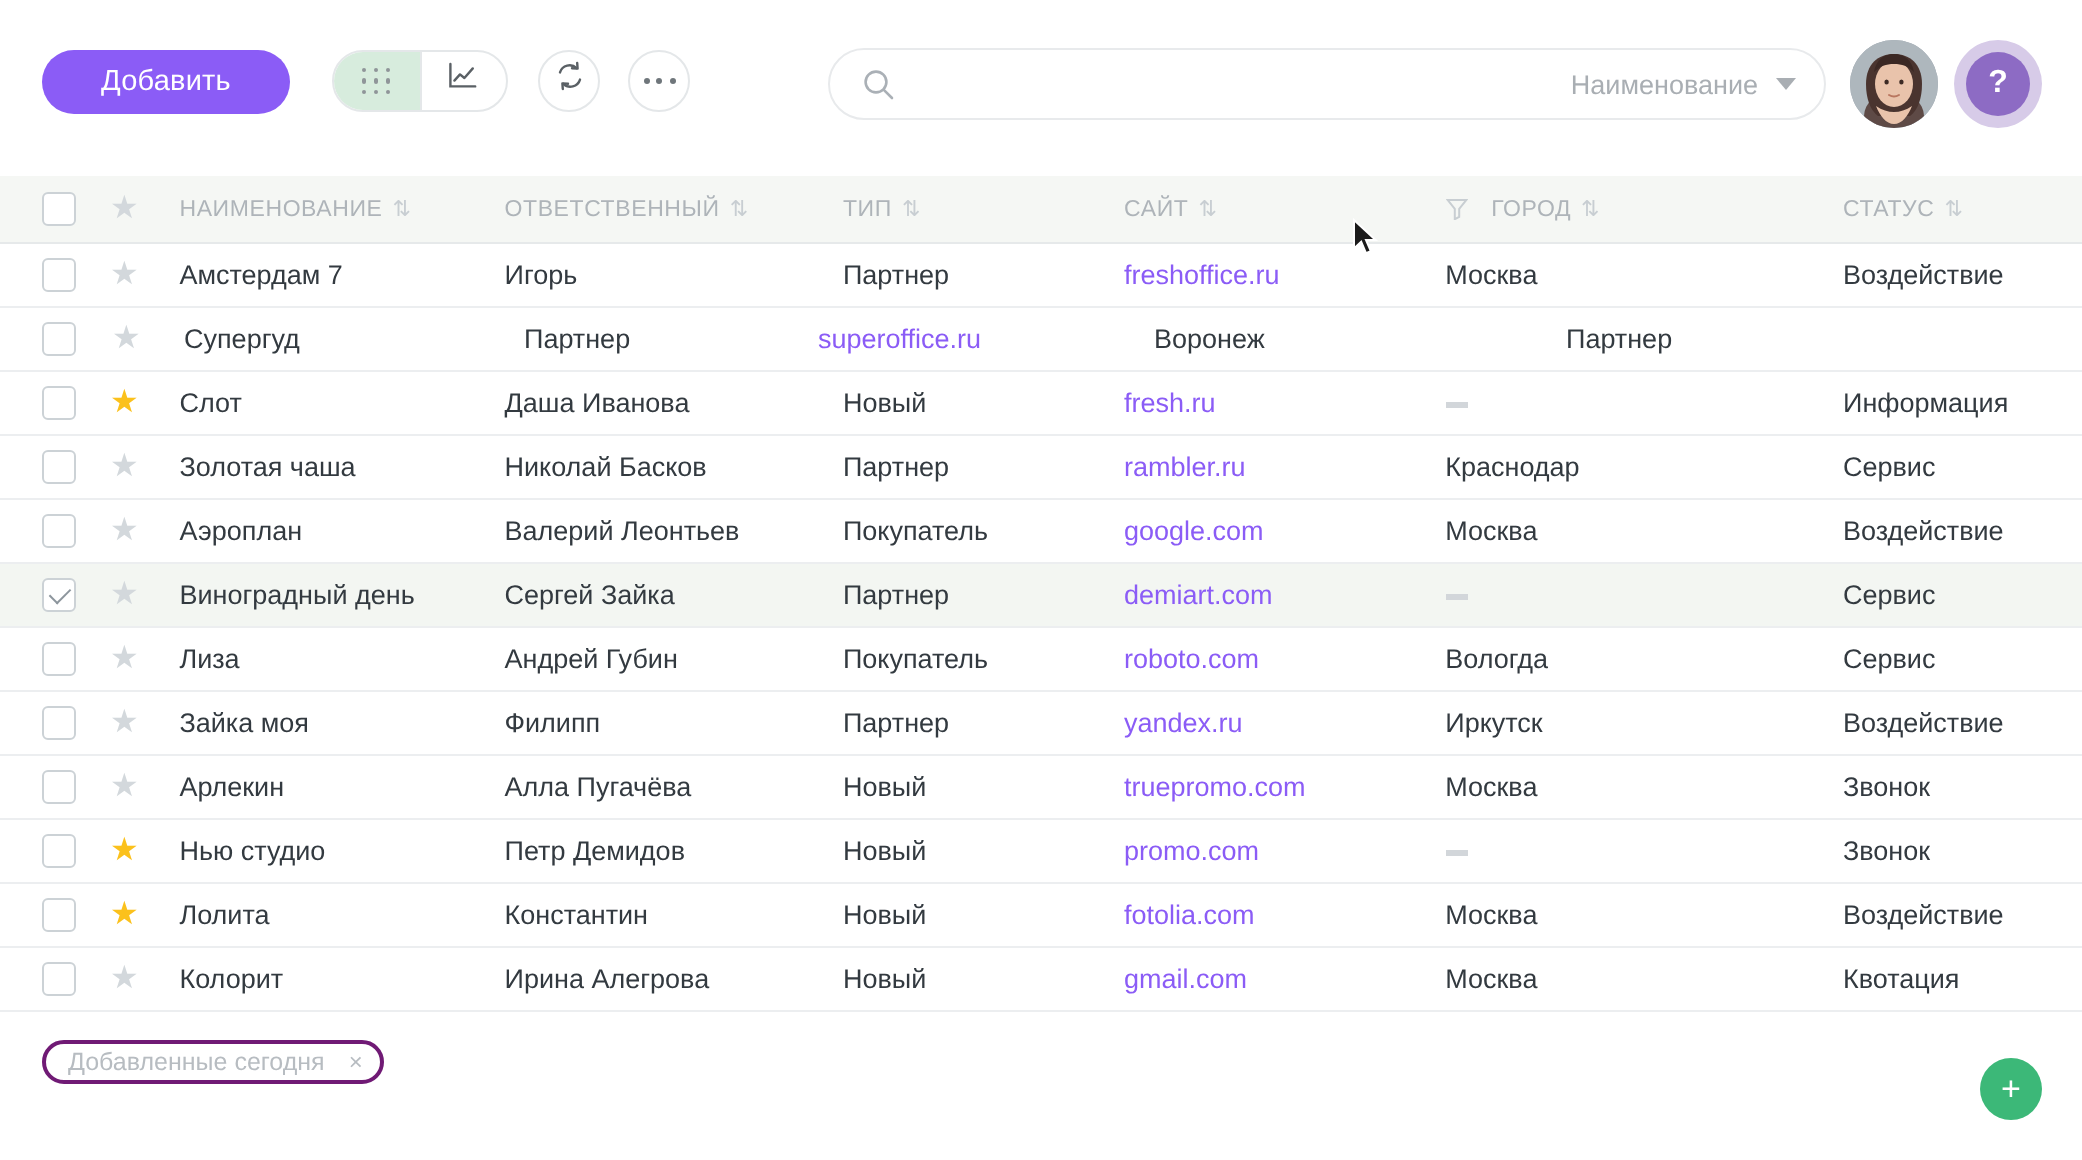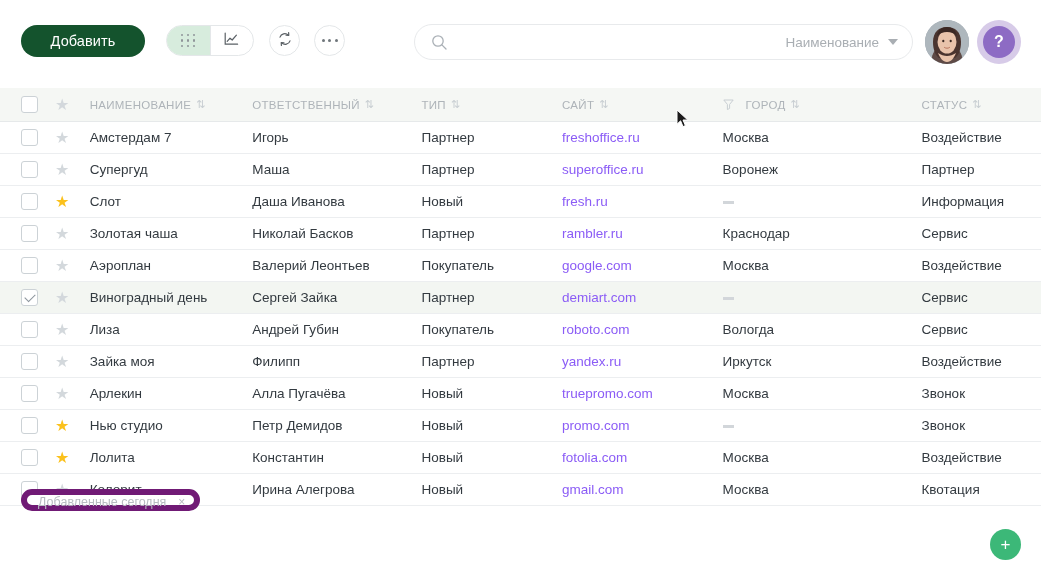--- a/index.html
+++ b/index.html
@@ -13,21 +13,21 @@
   
   #toolbar {
     position: absolute; top: 0; left: 0;
     width: 1041px; height: 82px;
     background: #ffffff;
   }
 
   #add-button {
     position: absolute; left: 21px; top: 25px;
     width: 124px; height: 32px;
-    background: #14532d;
+    background: #8b5cf6;
     border: none; border-radius: 16px;
     color: #ffffff; font-size: 14.5px;
     font-family: "Liberation Sans", sans-serif;
     cursor: pointer;
     letter-spacing: .1px;
   }
 
   
   #view-switch {
     position: absolute; left: 166px; top: 25px;
@@ -154,25 +154,25 @@
   .star { font-size: 16px; color: #d3d8dc; cursor: pointer; line-height: 1; }
   .star.on { color: #fbc11c; }
   .site-link { color: #8b5cf6; text-decoration: none; cursor: pointer; }
   .empty-dash { display:inline-block; width: 11px; height: 3px; background: #d2d6da; vertical-align: middle; }
 
   
   #city-filter-icon { margin-right: 7px; display:inline-flex; }
 
   
   #filter-chip {
-    position: absolute; left: 21px; top: 489px;
+    position: absolute; left: 21px; top: 520px;
     height: 22px; padding: 0 9px 0 11px;
-    border: 6px solid #701a75; border-radius: 11px;
+    border: 2px solid #701a75; border-radius: 11px;
     background: #fff;
-    display: inline-flex; gap: 12px;
+    display: inline-flex; align-items: center; gap: 12px;
     color: #b7bcc1; font-size: 12.5px; cursor: pointer;
   }
   #filter-chip .x { color: #b7bcc1; font-size: 12px; cursor: pointer; }
 
   #fab {
     position: absolute; left: 990px; top: 529px;
     width: 31px; height: 31px; border-radius: 50%;
     background: #3cb878; color: #fff;
     display: flex; align-items: center; justify-content: center;
     font-size: 17px; line-height: 1; cursor: pointer;
@@ -317,21 +317,20 @@
         <div class="c-status">Воздействие</div>
       </div>
       <div class="row">
         <div class="c-check">
           <span class="cbox"></span>
         </div>
         <div class="c-star">
           <span class="star">★</span>
         </div>
         <div class="c-name">Супергуд</div>
-        <div class="c-resp">Маша</div>
         <div class="c-type">Партнер</div>
         <div class="c-site"><a class="site-link" href="#">superoffice.ru</a></div>
         <div class="c-city"><span>Воронеж</span></div>
         <div class="c-status">Партнер</div>
       </div>
       <div class="row">
         <div class="c-check">
           <span class="cbox"></span>
         </div>
         <div class="c-star">

